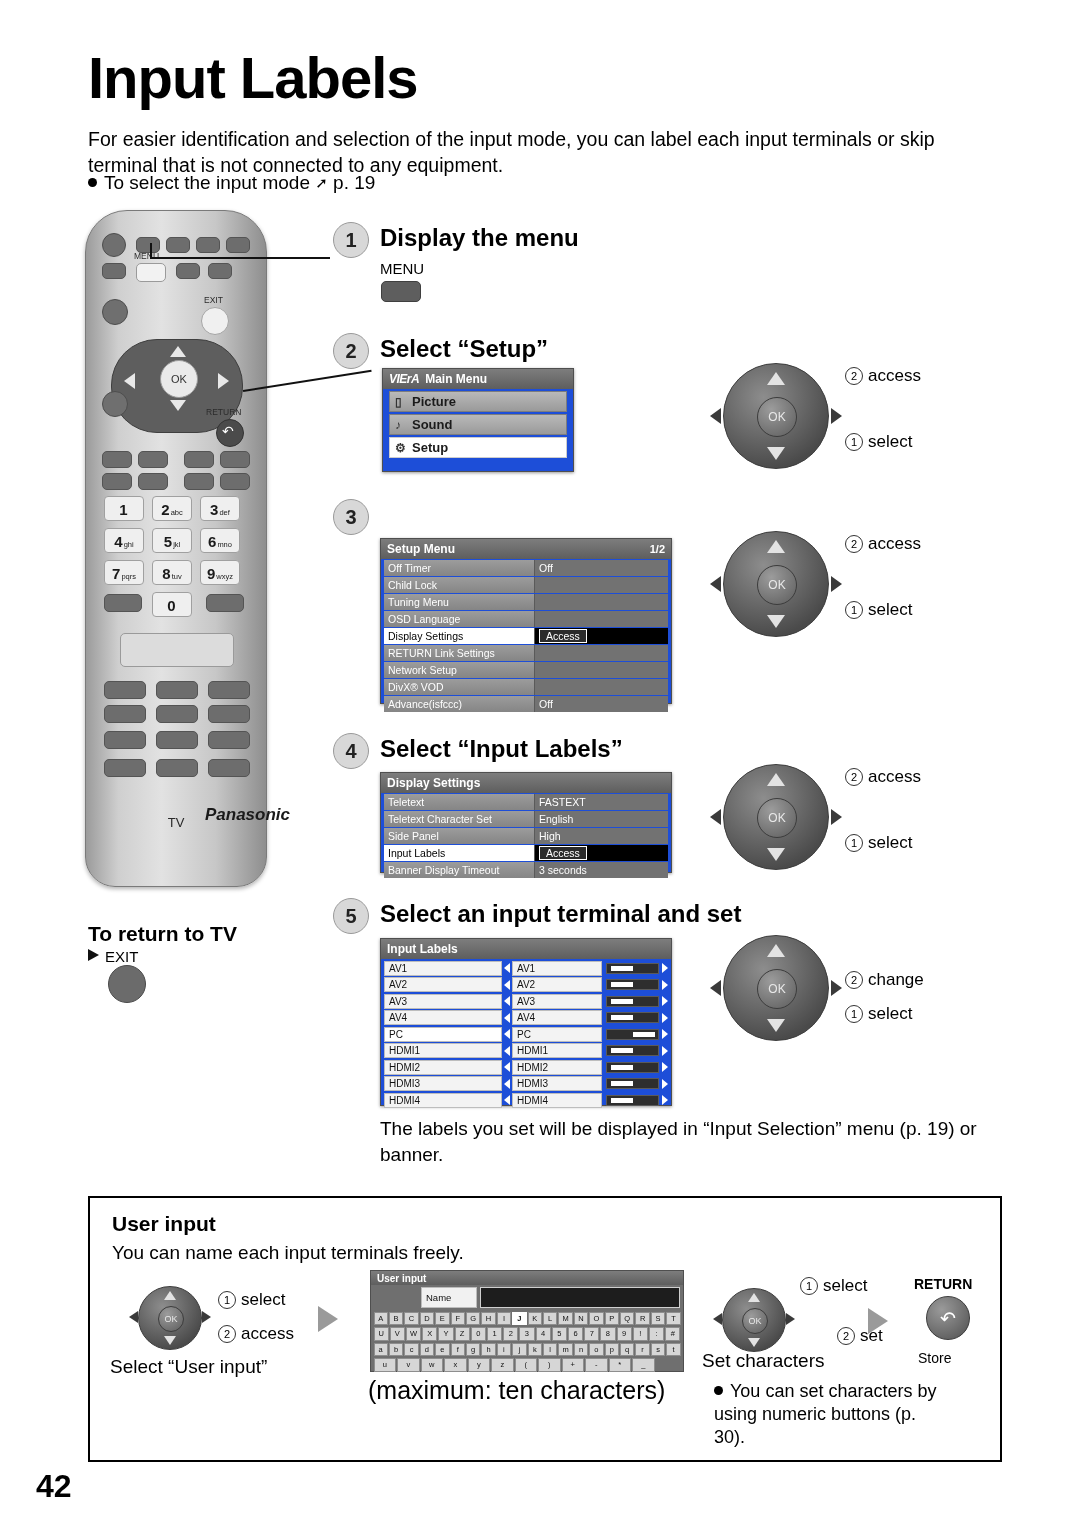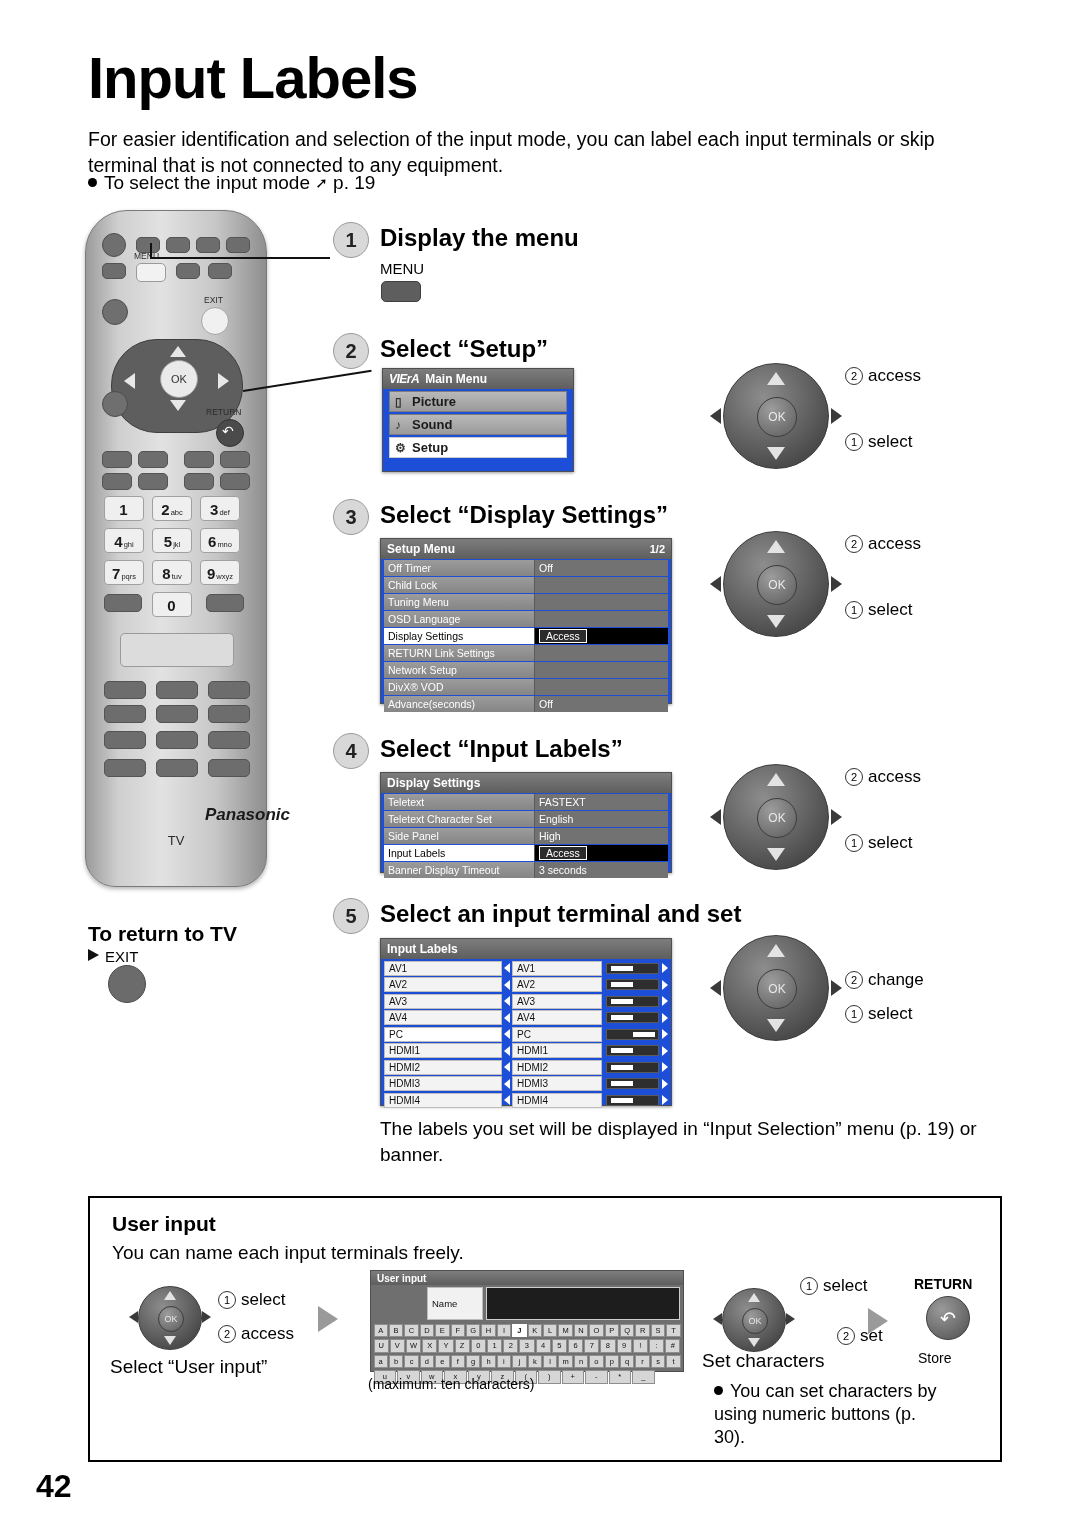--- a/index.html
+++ b/index.html
@@ -192,21 +192,21 @@
     <div class="rm-btn" style="left:70px;top:494px;width:40px;height:16px;"></div>
     <div class="rm-btn" style="left:122px;top:494px;width:40px;height:16px;"></div>
     <div class="rm-btn" style="left:18px;top:520px;width:40px;height:16px;"></div>
     <div class="rm-btn" style="left:70px;top:520px;width:40px;height:16px;"></div>
     <div class="rm-btn" style="left:122px;top:520px;width:40px;height:16px;"></div>
     <div class="rm-btn" style="left:18px;top:548px;width:40px;height:16px;"></div>
     <div class="rm-btn" style="left:70px;top:548px;width:40px;height:16px;"></div>
     <div class="rm-btn" style="left:122px;top:548px;width:40px;height:16px;"></div>
 
     <div class="brand" style="top:594px;">Panasonic</div>
-    <div class="brand-tv" style="top:622px;">TV</div>
+    <div class="brand-tv" style="top:604px;">TV</div>
   </div>
 
   <div class="leadline" style="left:150px;top:257px;width:180px;height:1.5px;"></div>
   <div class="leadline" style="left:150px;top:243px;width:1.5px;height:15px;"></div>
   <div class="leadline" style="left:243px;top:390px;width:130px;height:1.5px;transform:rotate(-9deg);transform-origin:left center;"></div>
 
   <div class="step-circle" style="left:333px;top:222px;">1</div>
   <div class="step-title" style="left:380px;top:224px;">Display the menu</div>
   <div class="menu-key-lbl" style="left:380px;top:260px;">MENU</div>
   <div class="menu-key" style="left:381px;top:281px;"></div>
@@ -237,21 +237,20 @@
     <div class="ok">OK</div>
     <div class="tu"></div>
     <div class="td"></div>
     <div class="tl"></div>
     <div class="tr"></div>
   </div>
   <div class="cap" style="left:845px;top:366px;"><span class="cnum">2</span><span>access</span></div>
   <div class="cap" style="left:845px;top:432px;"><span class="cnum">1</span><span>select</span></div>
 
   <div class="step-circle" style="left:333px;top:499px;">3</div>
-  <div class="step-title" style="left:380px;top:501px;">Select “Display Settings”</div>
 
   <div class="osd" style="left:380px;top:538px;width:290px;height:164px;">
     <div class="osd-title" style="justify-content:space-between;padding-right:6px;">
       <span>Setup Menu</span>
       <span style="font-size:11px;">1/2</span>
     </div>
     <div class="row">
         <div class="lab">Off Timer</div>
         <div class="val">Off</div>
       </div>
@@ -279,21 +278,21 @@
       </div>
     <div class="row">
         <div class="lab">Network Setup</div>
         <div class="val"></div>
       </div>
     <div class="row">
         <div class="lab">DivX® VOD</div>
         <div class="val"></div>
       </div>
     <div class="row">
-        <div class="lab">Advance(seconds)</div>
+        <div class="lab">Advance(isfccc)</div>
         <div class="val">Off</div>
       </div>
   </div>
 
   <div class="cpad" style="left:723px;top:531px;">
     <div class="ok">OK</div>
     <div class="tu"></div>
     <div class="td"></div>
     <div class="tl"></div>
     <div class="tr"></div>
@@ -461,21 +460,21 @@
       <div class="tl"></div>
       <div class="tr"></div>
     </div>
     <div style="position:absolute;left:128px;top:92px;font-size:17px;"><span class="cnum">1</span><span>select</span></div>
     <div style="position:absolute;left:128px;top:126px;font-size:17px;"><span class="cnum">2</span><span>access</span></div>
     <div style="position:absolute;left:20px;top:158px;font-size:19px;">Select “User input”</div>
     <div class="bigarrow" style="left:228px;top:108px;"></div>
 
     <div class="kbd" style="left:280px;top:72px;width:312px;height:100px;">
       <div class="osd-title" style="height:14px;font-size:10px;">User input</div>
-      <div style="display:flex;margin:2px 3px 3px 9px;height:33px;padding-left:47px;">
+      <div style="display:flex;margin:2px 3px 3px 3px;height:21px;padding-left:47px;">
         <div style="width:56px;background:#f1f1f1;border:1px solid #bcbcbc;font-size:9.5px;color:#111;display:flex;align-items:center;padding-left:4px;box-sizing:border-box;">Name</div>
         <div style="flex:1;background:#1d1d1d;border:1px solid #cfcfcf;margin-left:3px;"></div>
       </div>
       <div class="kbdrow">
         <div class="key">A</div>
           <div class="key">B</div>
           <div class="key">C</div>
           <div class="key">D</div>
           <div class="key">E</div>
           <div class="key">F</div>
@@ -545,21 +544,21 @@
           <div class="key">y</div>
           <div class="key">z</div>
           <div class="key">(</div>
           <div class="key">)</div>
           <div class="key">+</div>
           <div class="key">-</div>
           <div class="key">*</div>
           <div class="key">_</div>
       </div>
     </div>
-    <div style="position:absolute;left:278px;top:178px;font-size:14px;">(maximum: ten characters)</div>
+    <div style="position:absolute;left:278px;top:178px;font-size:25px;">(maximum: ten characters)</div>
 
     <div class="cpad smallpad" style="left:632px;top:90px;">
       <div class="ok">OK</div>
       <div class="tu"></div>
       <div class="td"></div>
       <div class="tl"></div>
       <div class="tr"></div>
     </div>
     <div style="position:absolute;left:710px;top:78px;font-size:17px;"><span class="cnum">1</span><span>select</span></div>
     <div style="position:absolute;left:710px;top:128px;font-size:17px;padding-left:37px;"><span class="cnum">2</span><span>set</span></div>

